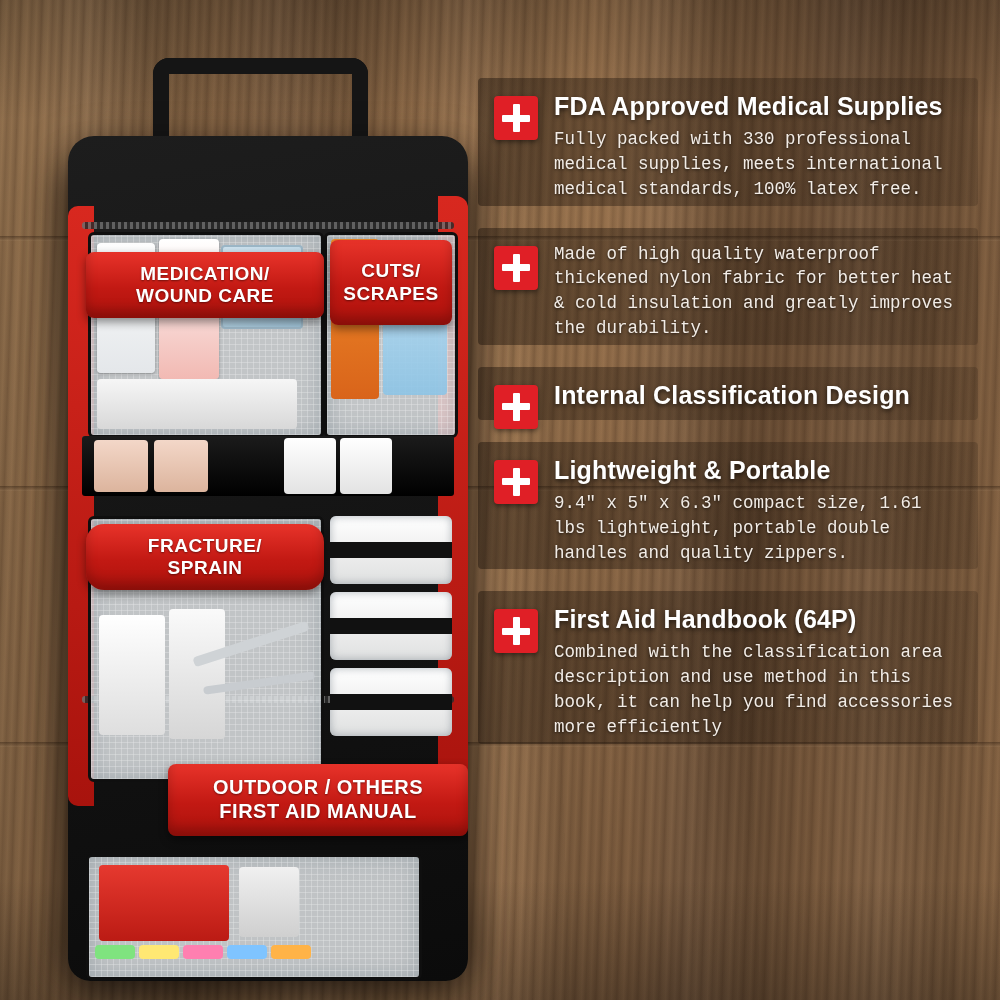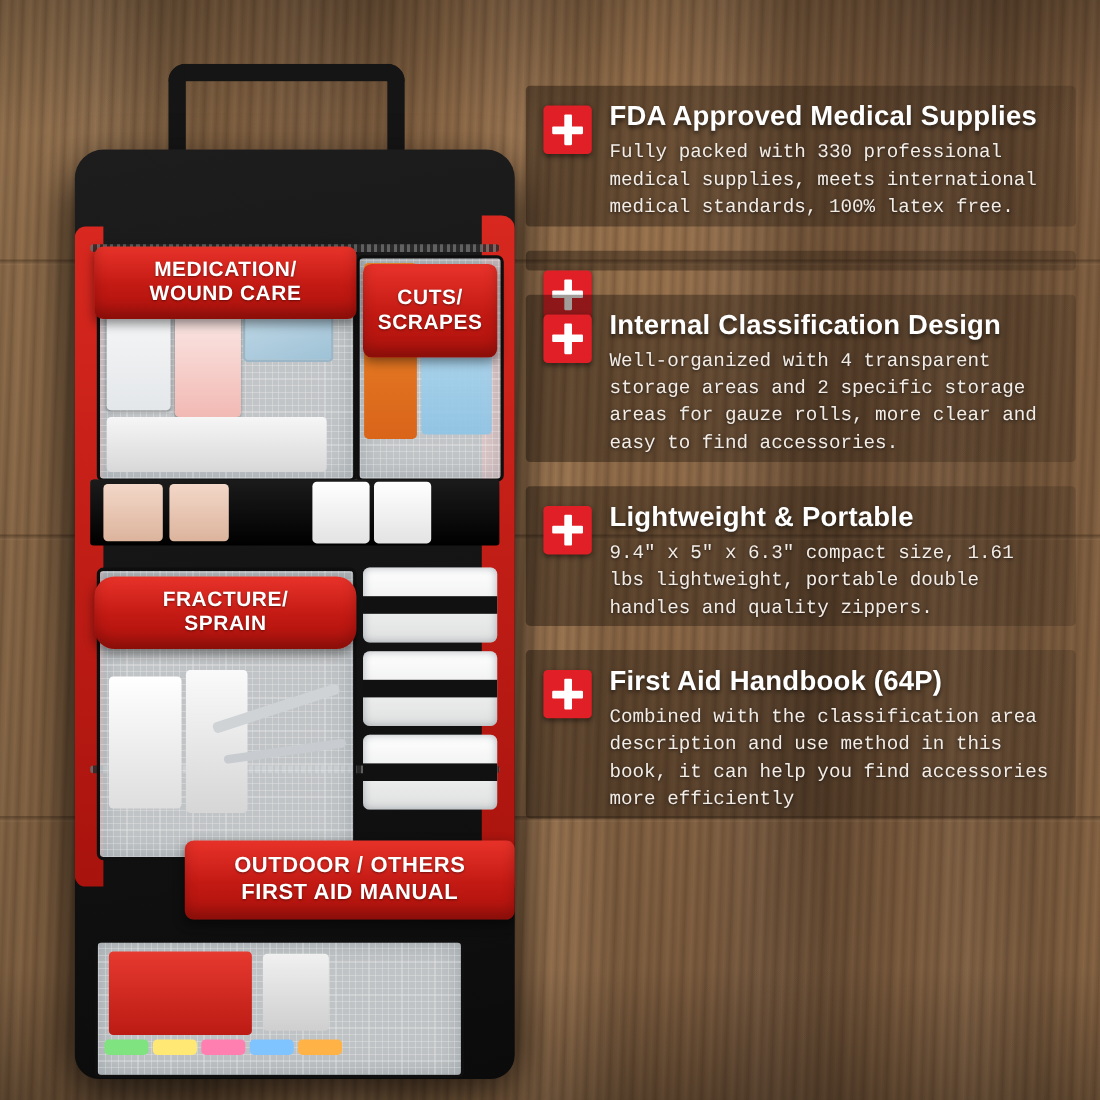--- a/index.html
+++ b/index.html
@@ -216,21 +216,21 @@
         <div class="item" style="left:130px;top:10px;width:78px;height:80px;background:linear-gradient(160deg,#cfe3ef,#9fc2d6);border:2px solid #9bb6c6;"></div>
         <div class="item" style="left:6px;top:144px;width:200px;height:50px;background:linear-gradient(180deg,#f6f6f6,#d8d8d8);"></div>
       </div>
 
       <div class="panel" style="left:256px;top:96px;width:128px;height:200px;">
         <div class="mesh"></div>
         <div class="item" style="left:4px;top:4px;width:48px;height:160px;background:linear-gradient(180deg,#ef8b2a,#d9641a);"></div>
         <div class="item" style="left:56px;top:10px;width:64px;height:150px;background:linear-gradient(180deg,#bfe2f5,#8cc4e6);opacity:.9;"></div>
       </div>
 
-      <div class="label-flap" style="left:18px;top:88px;width:238px;height:66px;font-size:19px;white-space:pre-line;">MEDICATION/
+      <div class="label-flap" style="left:18px;top:116px;width:238px;height:66px;font-size:19px;white-space:pre-line;">MEDICATION/
 WOUND CARE</div>
       <div class="label-flap" style="left:262px;top:104px;width:122px;height:85px;font-size:19px;white-space:pre-line;">CUTS/
 SCRAPES</div>
 
       <div class="strap" style="left:14px;top:300px;width:372px;height:60px;"></div>
       <div class="item" style="left:26px;top:304px;width:54px;height:52px;background:linear-gradient(180deg,#f3d7c8,#dcb49d);"></div>
       <div class="item" style="left:86px;top:304px;width:54px;height:52px;background:linear-gradient(180deg,#f3d7c8,#dcb49d);"></div>
       <div class="item" style="left:216px;top:302px;width:52px;height:56px;background:linear-gradient(180deg,#ffffff,#e3e3e3);"></div>
       <div class="item" style="left:272px;top:302px;width:52px;height:56px;background:linear-gradient(180deg,#ffffff,#e3e3e3);"></div>
 
@@ -274,26 +274,26 @@
   <div id="features">
 
     <div class="feature">
       <div class="cross"></div>
       <h2 class="f-title">FDA Approved Medical Supplies</h2>
       <p class="f-body">Fully packed with 330 professional medical supplies, meets international medical standards, 100% latex free.</p>
     </div>
 
     <div class="feature">
       <div class="cross"></div>
+      <p class="f-body">Made of high quality waterproof thickened nylon fabric for better heat &amp; cold insulation and greatly improves the durability.</p>
     </div>
 
     <div class="feature">
       <div class="cross"></div>
       <h2 class="f-title">Internal Classification Design</h2>
-      <p class="f-body">Well-organized with 4 transparent storage areas and 2 specific storage areas for gauze rolls, more clear and easy to find accessories.</p>
     </div>
 
     <div class="feature">
       <div class="cross"></div>
       <h2 class="f-title">Lightweight &amp; Portable</h2>
       <p class="f-body">9.4" x 5" x 6.3" compact size, 1.61 lbs lightweight, portable double handles and quality zippers.</p>
     </div>
 
     <div class="feature">
       <div class="cross"></div>

